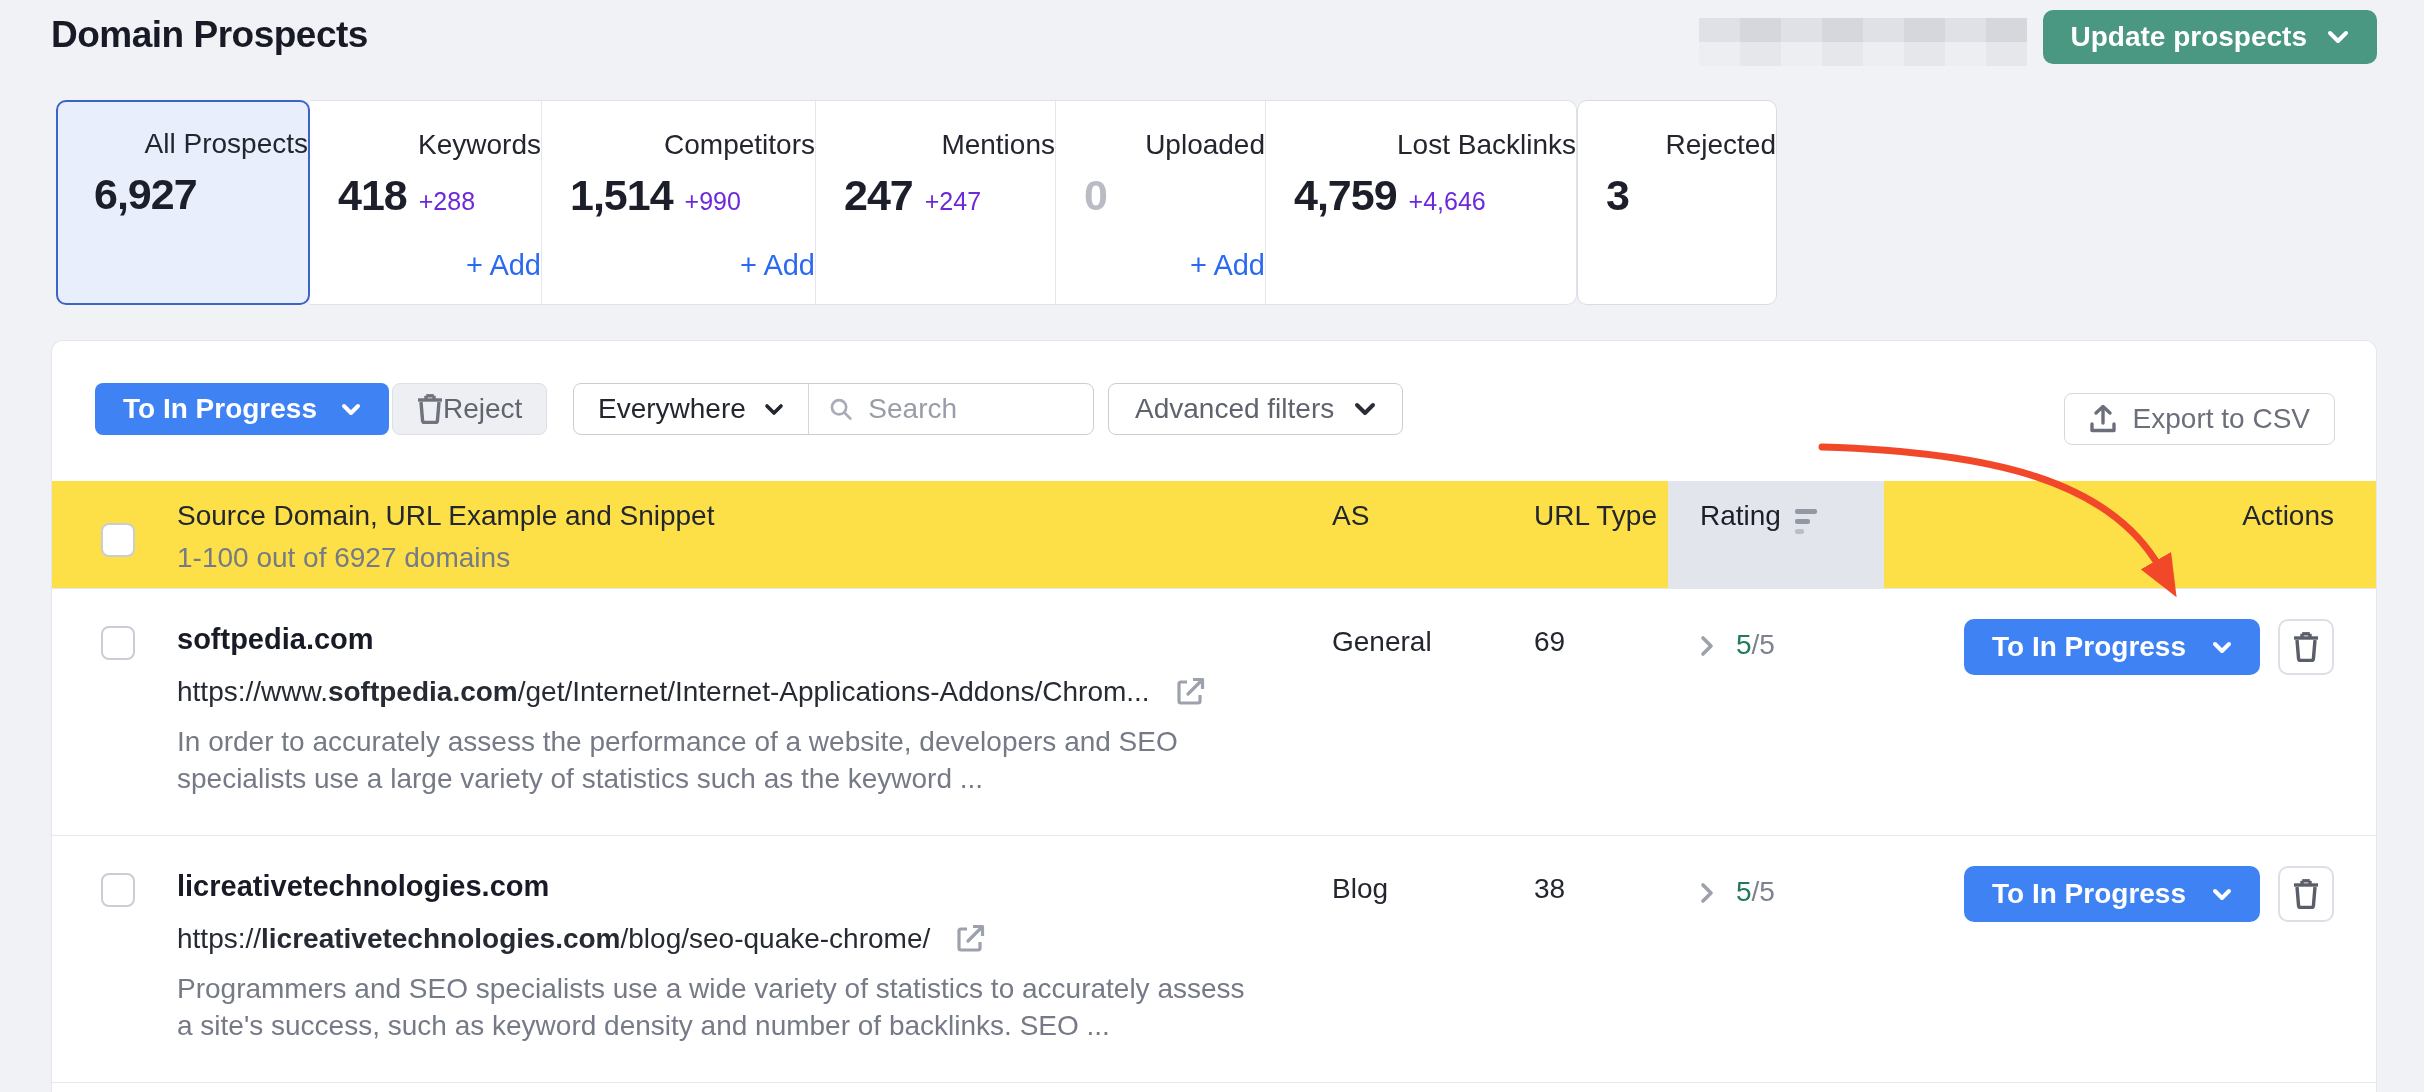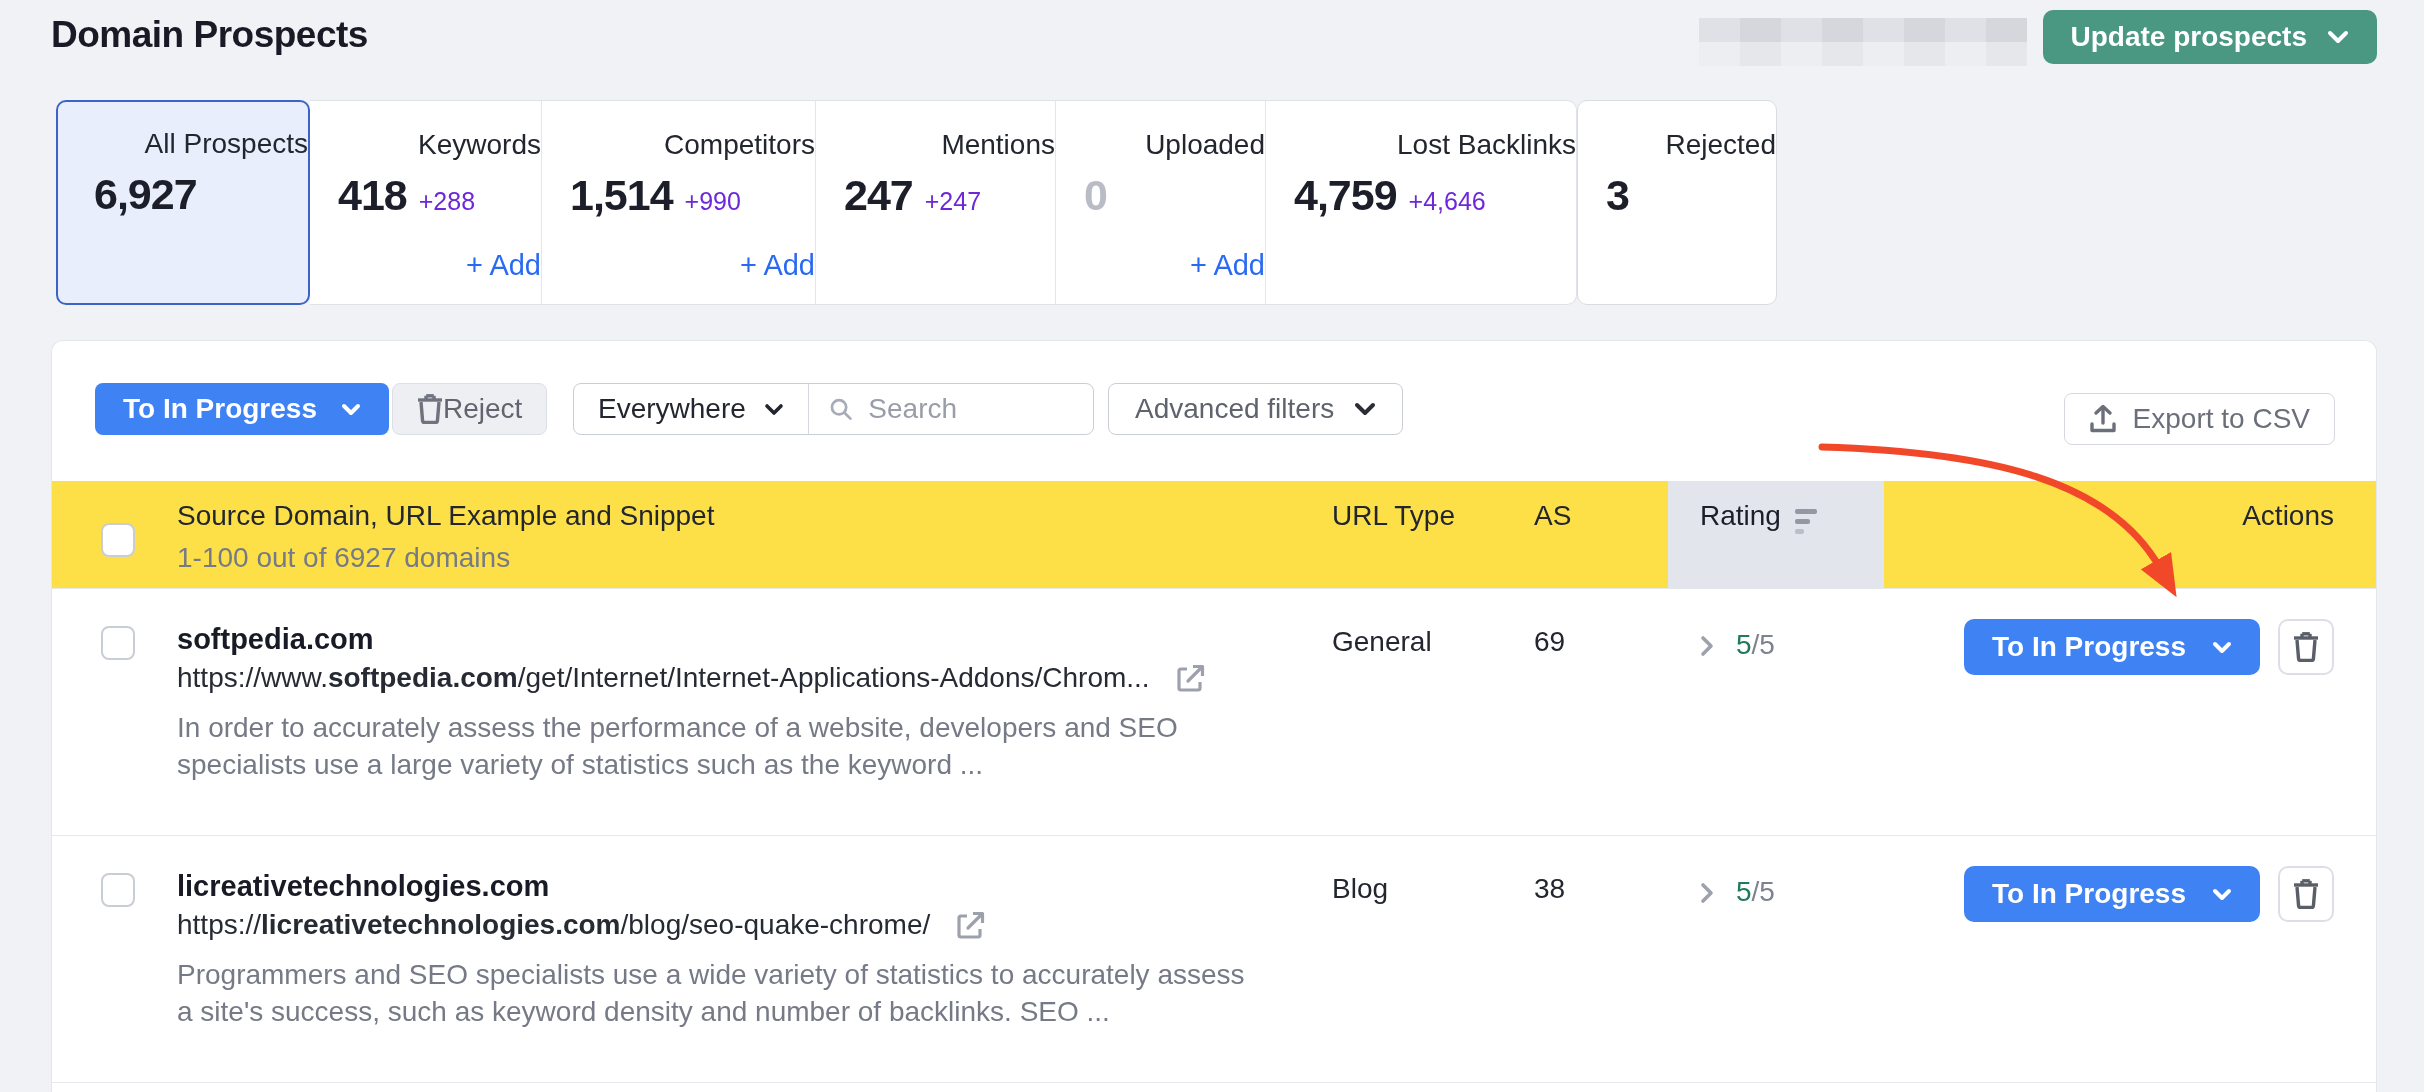--- a/index.html
+++ b/index.html
@@ -73,21 +73,21 @@
   .th-rating .lbl { margin-top:19px; }
   .th-actions { text-align:right; }
   .th-source .line1 { color:#23262F; }
   .th-source .line2 { margin-top:10px; color:#757A86; }
   .checkbox { width:34px; height:34px; background:#fff; border:2px solid #C9CDD6; border-radius:8px; cursor:pointer; }
   .thead .checkbox { margin-top:23px; }
   .trow { border-bottom:1px solid #E6E8ED; height:247px; background:#fff; font-size:28px; }
   .trow .checkbox { margin-top:37px; }
   .cell-main { padding-top:34px; }
   .row-domain { font-size:29px; font-weight:bold; color:#181B25; }
-  .row-url { margin-top:6px; color:#262A33; display:flex; align-items:center; gap:26px; }
+  .row-url { margin-top:20px; color:#262A33; display:flex; align-items:flex-start; gap:26px; }
   .row-url .b { font-weight:bold; }
   .row-snippet { margin-top:15px; max-width:1080px; line-height:37px; color:#757A86; }
   .cell-type, .cell-as { padding-top:37px; color:#23262F; }
   .cell-rating { padding-top:40px; padding-left:32px; display:flex; align-items:flex-start; gap:22px; }
   .rating-val { color:#1F7B5A; }
   .rating-total { color:#7D8290; }
   .cell-actions { display:flex; justify-content:flex-end; align-items:flex-start; gap:18px; padding-top:30px; }
   .row-action-btn { height:56px; border:none; border-radius:10px; background:#3E82F4; color:#fff; font-family:inherit; font-size:28px; font-weight:bold; display:flex; align-items:center; gap:26px; padding:0 28px; cursor:pointer; }
   .row-trash-btn { width:56px; height:56px; border:2px solid #DCDFE5; border-radius:10px; background:#fff; display:flex; align-items:center; justify-content:center; cursor:pointer; }
 
@@ -225,22 +225,22 @@
     </div>
 
     <div class="thead grid">
       <div class="cell">
           <div class="checkbox"></div>
         </div>
       <div class="cell th-source">
         <div class="line1">Source Domain, URL Example and Snippet</div>
         <div class="line2">1-100 out of 6927 domains</div>
       </div>
+      <div class="cell">AS</div>
       <div class="cell">URL Type</div>
-      <div class="cell">AS</div>
       <div class="th-rating">
         <span class="lbl">Rating</span>
         <span class="sort-icon">
             <i></i>
             <i></i>
             <i></i>
           </span>
       </div>
       <div class="cell th-actions">Actions</div>
     </div>

